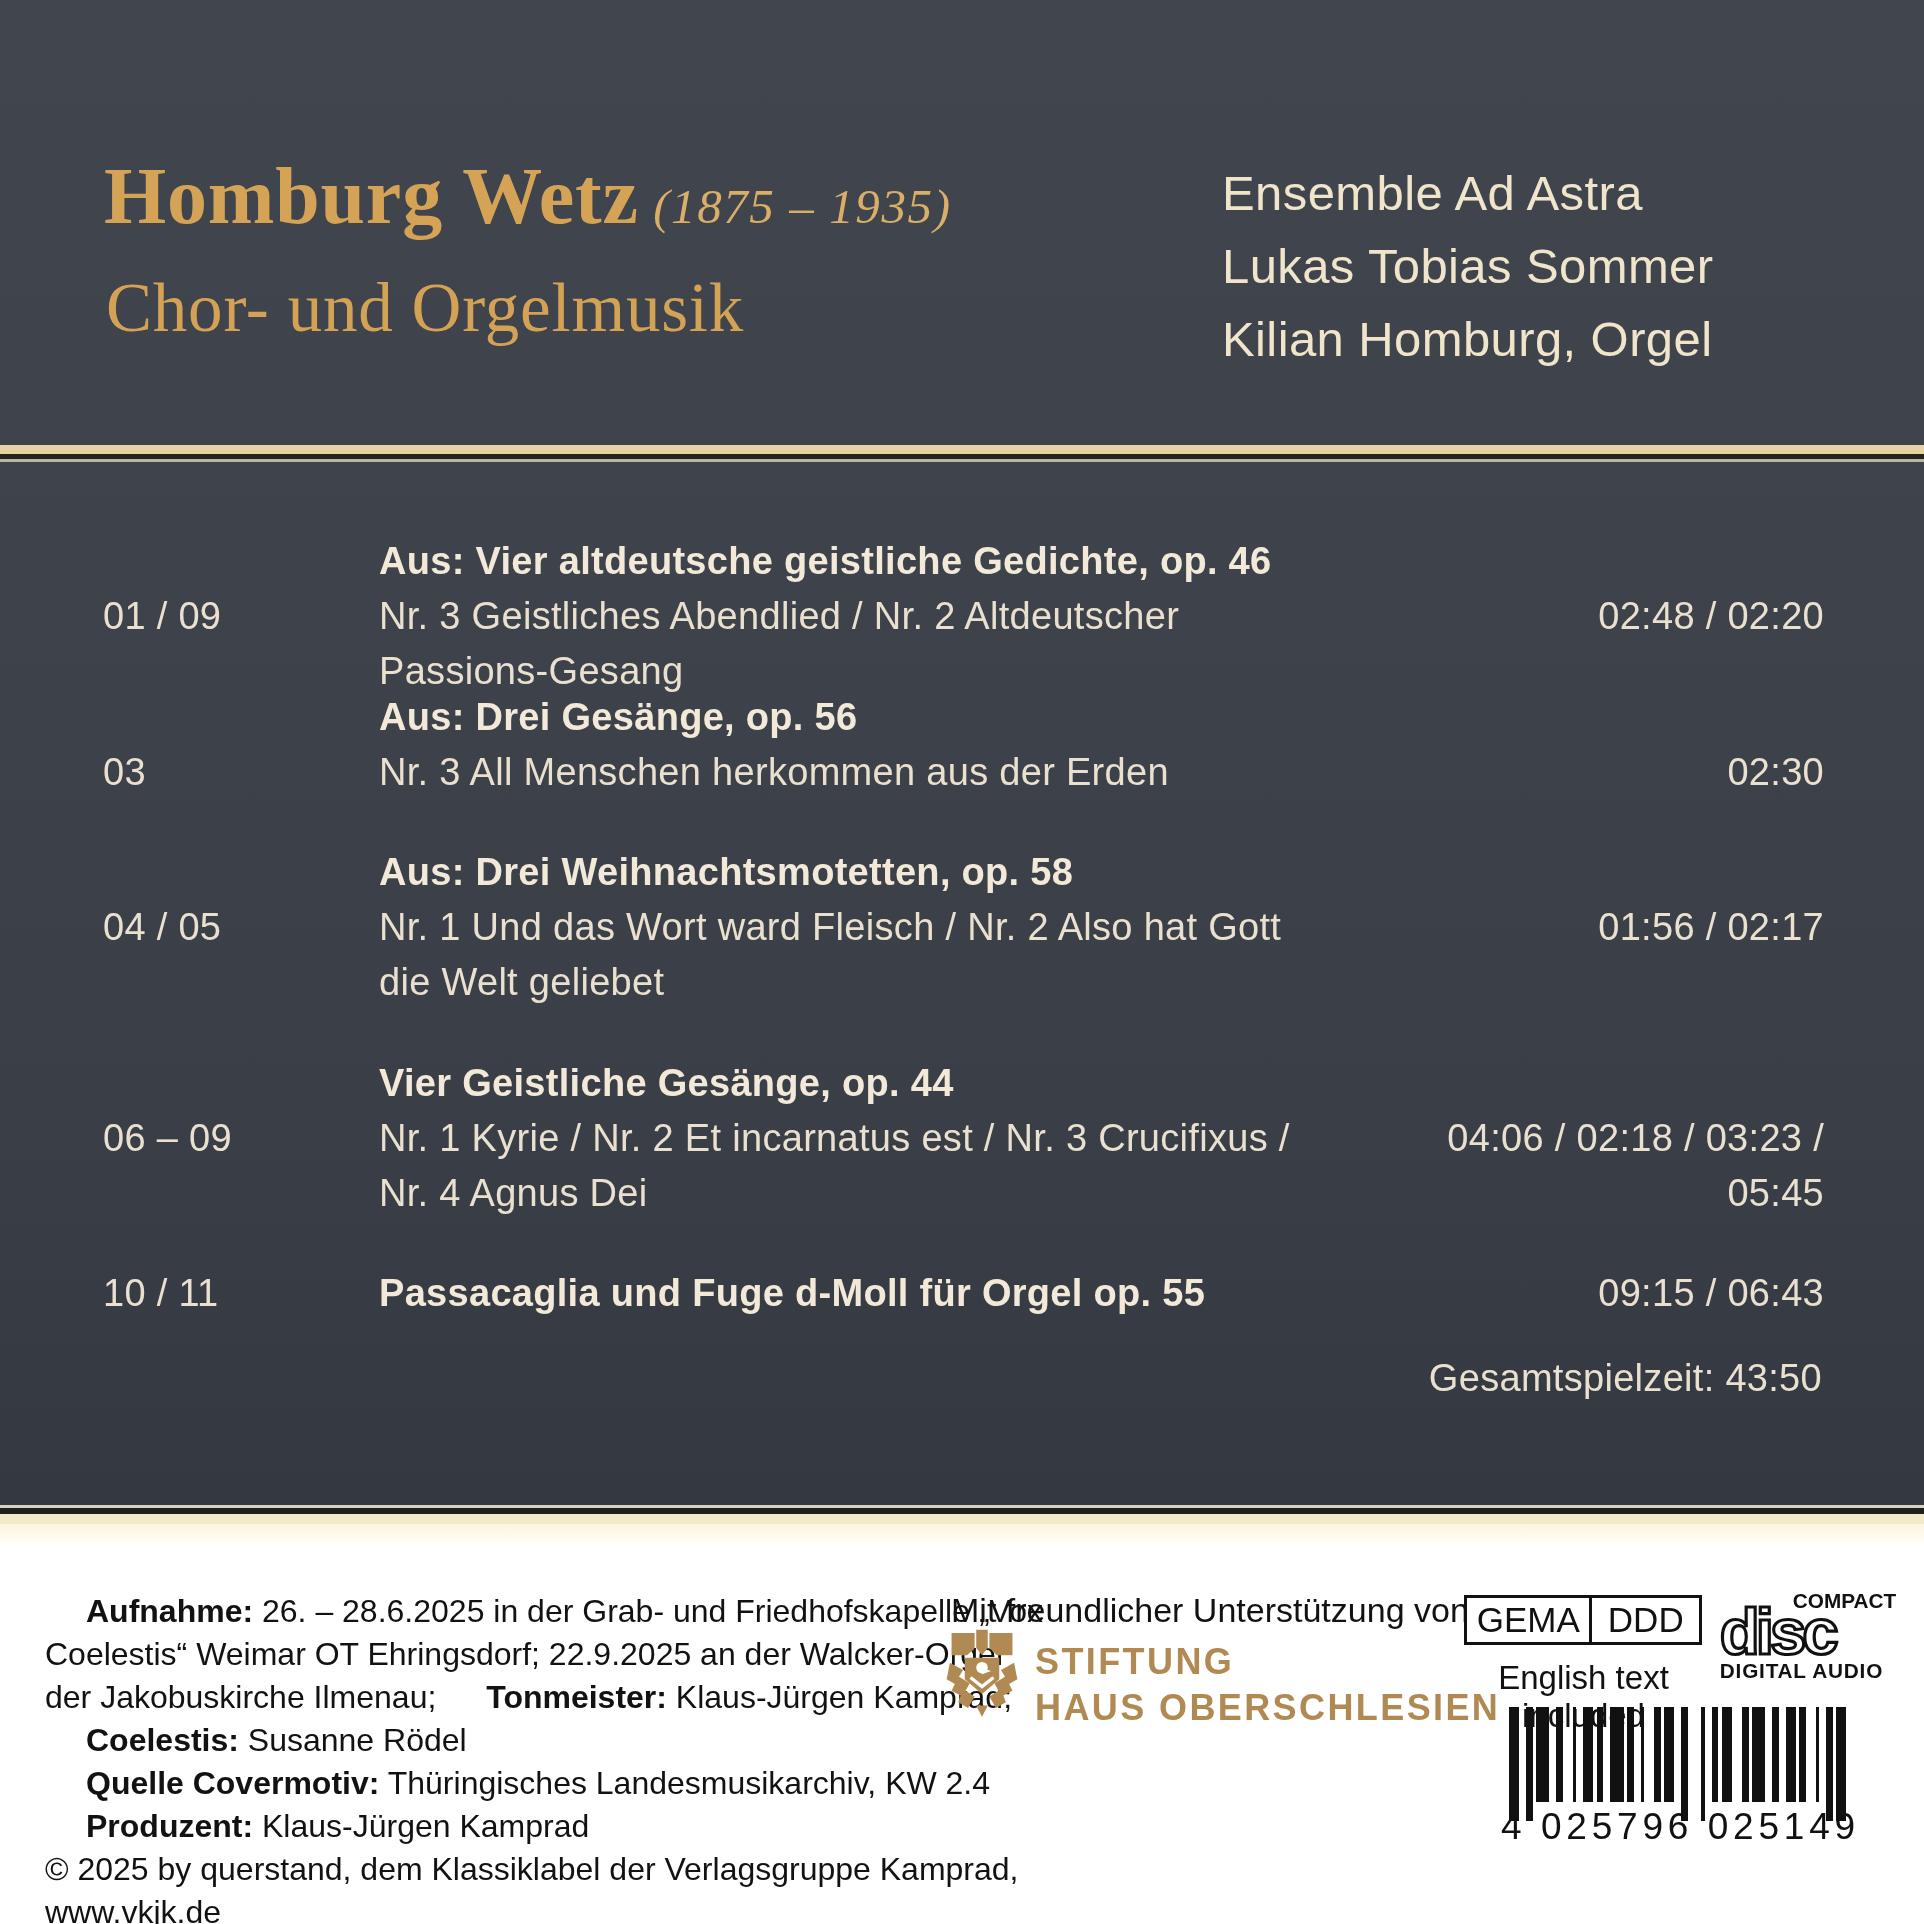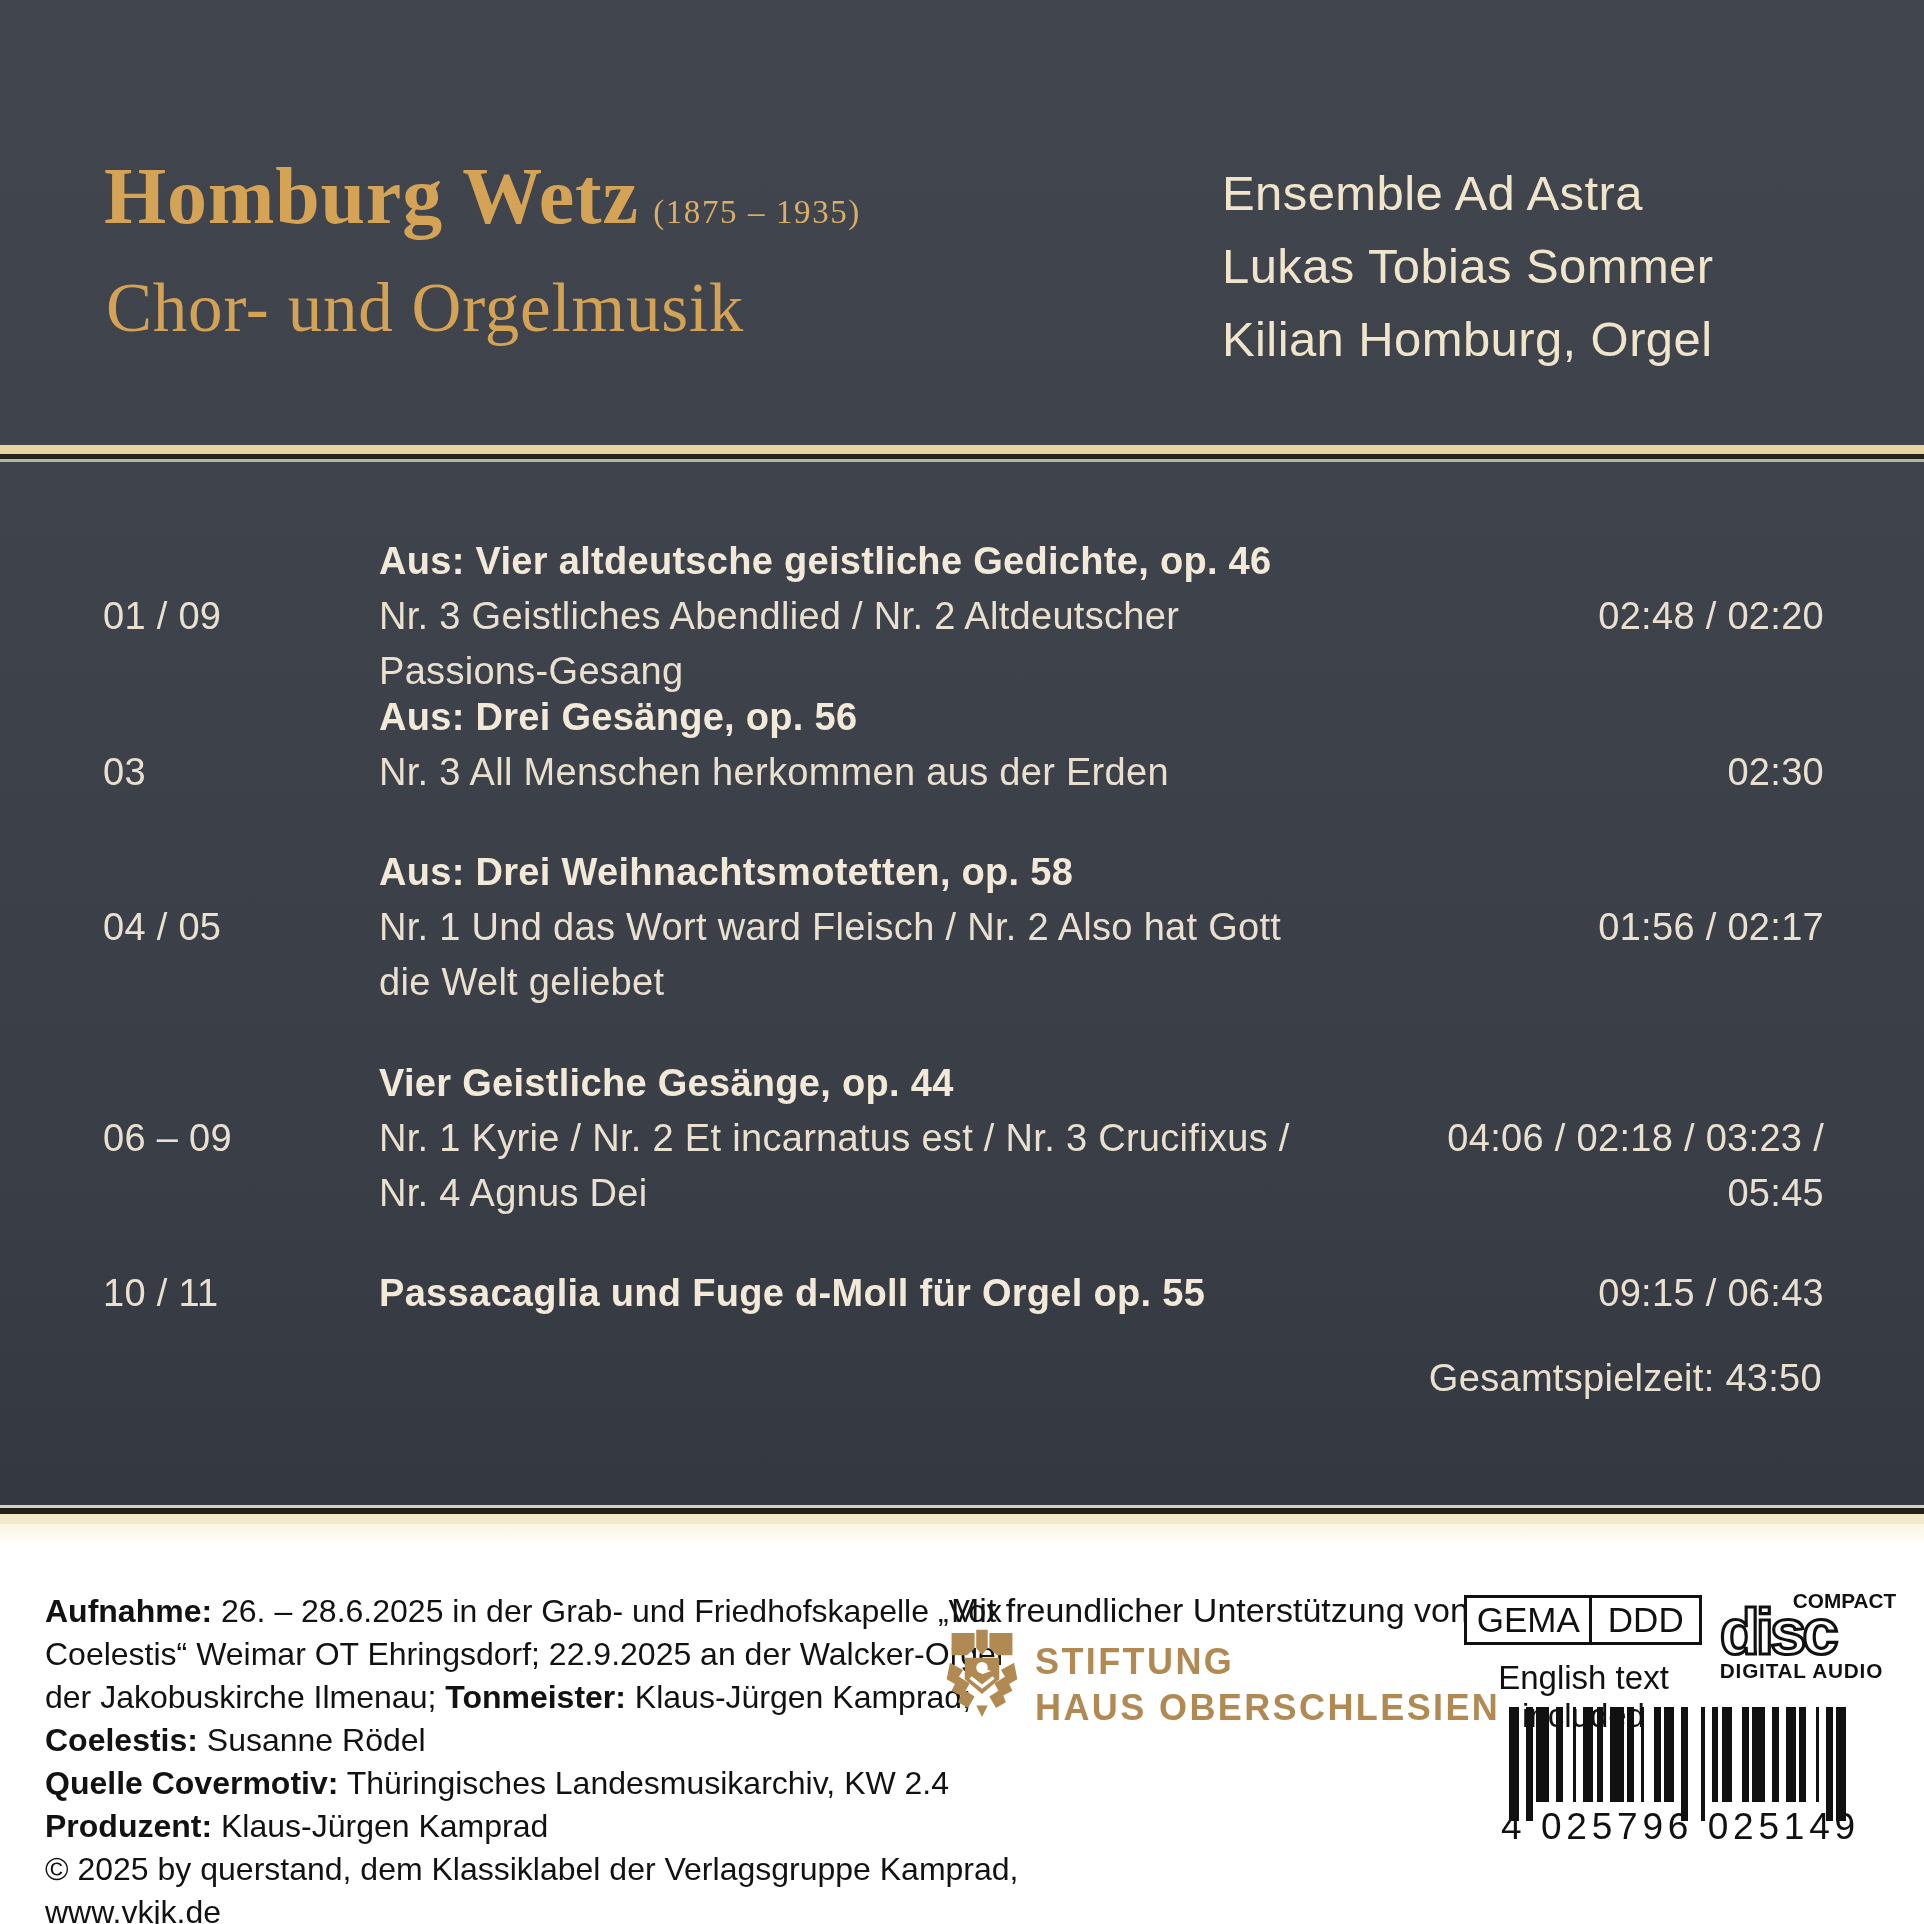--- a/index.html
+++ b/index.html
@@ -7,21 +7,21 @@
        font-family:"Liberation Sans", sans-serif;}
 
   
   .dark-panel{position:absolute;left:0;top:0;width:1925px;height:1505px;
     background:linear-gradient(180deg,#41454e 0%,#3e424b 40%,#3a3e47 75%,#343841 100%);}
 
   
   .composer-line{position:absolute;left:104px;top:151px;color:#d5a356;
     font-family:"Liberation Serif", serif;font-weight:bold;font-size:80px;
     letter-spacing:0.8px;white-space:nowrap;}
-  .composer-dates{font-weight:normal;font-size:33px;color:#d9ae66;letter-spacing:1.6px;margin-left:14.4px;}
+  .composer-dates{font-weight:normal;font-size:49px;color:#d9ae66;letter-spacing:1.6px;margin-left:14.4px;font-style:italic;}
   .subtitle{position:absolute;left:106px;top:269px;color:#d3a255;
     font-family:"Liberation Serif", serif;font-size:69px;letter-spacing:0.8px;}
   .performers{position:absolute;left:1222px;top:157px;color:#f0e5ca;
     font-size:49px;line-height:73px;letter-spacing:0.4px;}
 
   
   .rule-top{position:absolute;left:0;top:445px;width:1925px;}
   .rule-top .r1{height:8.8px;background:#e7d3a2;}
   .rule-top .r2{height:4.8px;background:#26251d;}
   .rule-top .r3{height:3.2px;background:#b5b89e;}
@@ -39,21 +39,21 @@
 
   
   .rule-bottom{position:absolute;left:0;top:1505px;width:1925px;}
   .rule-bottom .b1{height:3.2px;background:#d6d2c2;}
   .rule-bottom .b2{height:5.6px;background:#201f1a;}
   .rule-bottom .b3{height:10.4px;background:#f3eacc;}
   .rule-bottom .b4{height:22.5px;background:linear-gradient(180deg,#fbf6e0,#ffffff);}
 
   
   .credits{position:absolute;left:45px;top:1590px;font-size:32px;line-height:43px;color:#121212;}
-  .cb{font-weight:bold;}
+  .cb{font-weight:bold;margin-left:41px;}
 
   
   .support-label{position:absolute;left:951px;top:1591px;font-size:34px;color:#121212;}
   .stiftung-eagle{position:absolute;left:945px;top:1627px;width:74px;height:101px;}
   .stiftung-text{position:absolute;left:1035px;top:1639px;color:#b08a52;font-weight:bold;
     font-size:36px;line-height:46px;letter-spacing:2.4px;white-space:nowrap;}
 
   
   .gema-box{position:absolute;left:1464px;top:1595px;width:238px;height:50px;
     border:3.2px solid #111;display:flex;box-sizing:border-box;}

